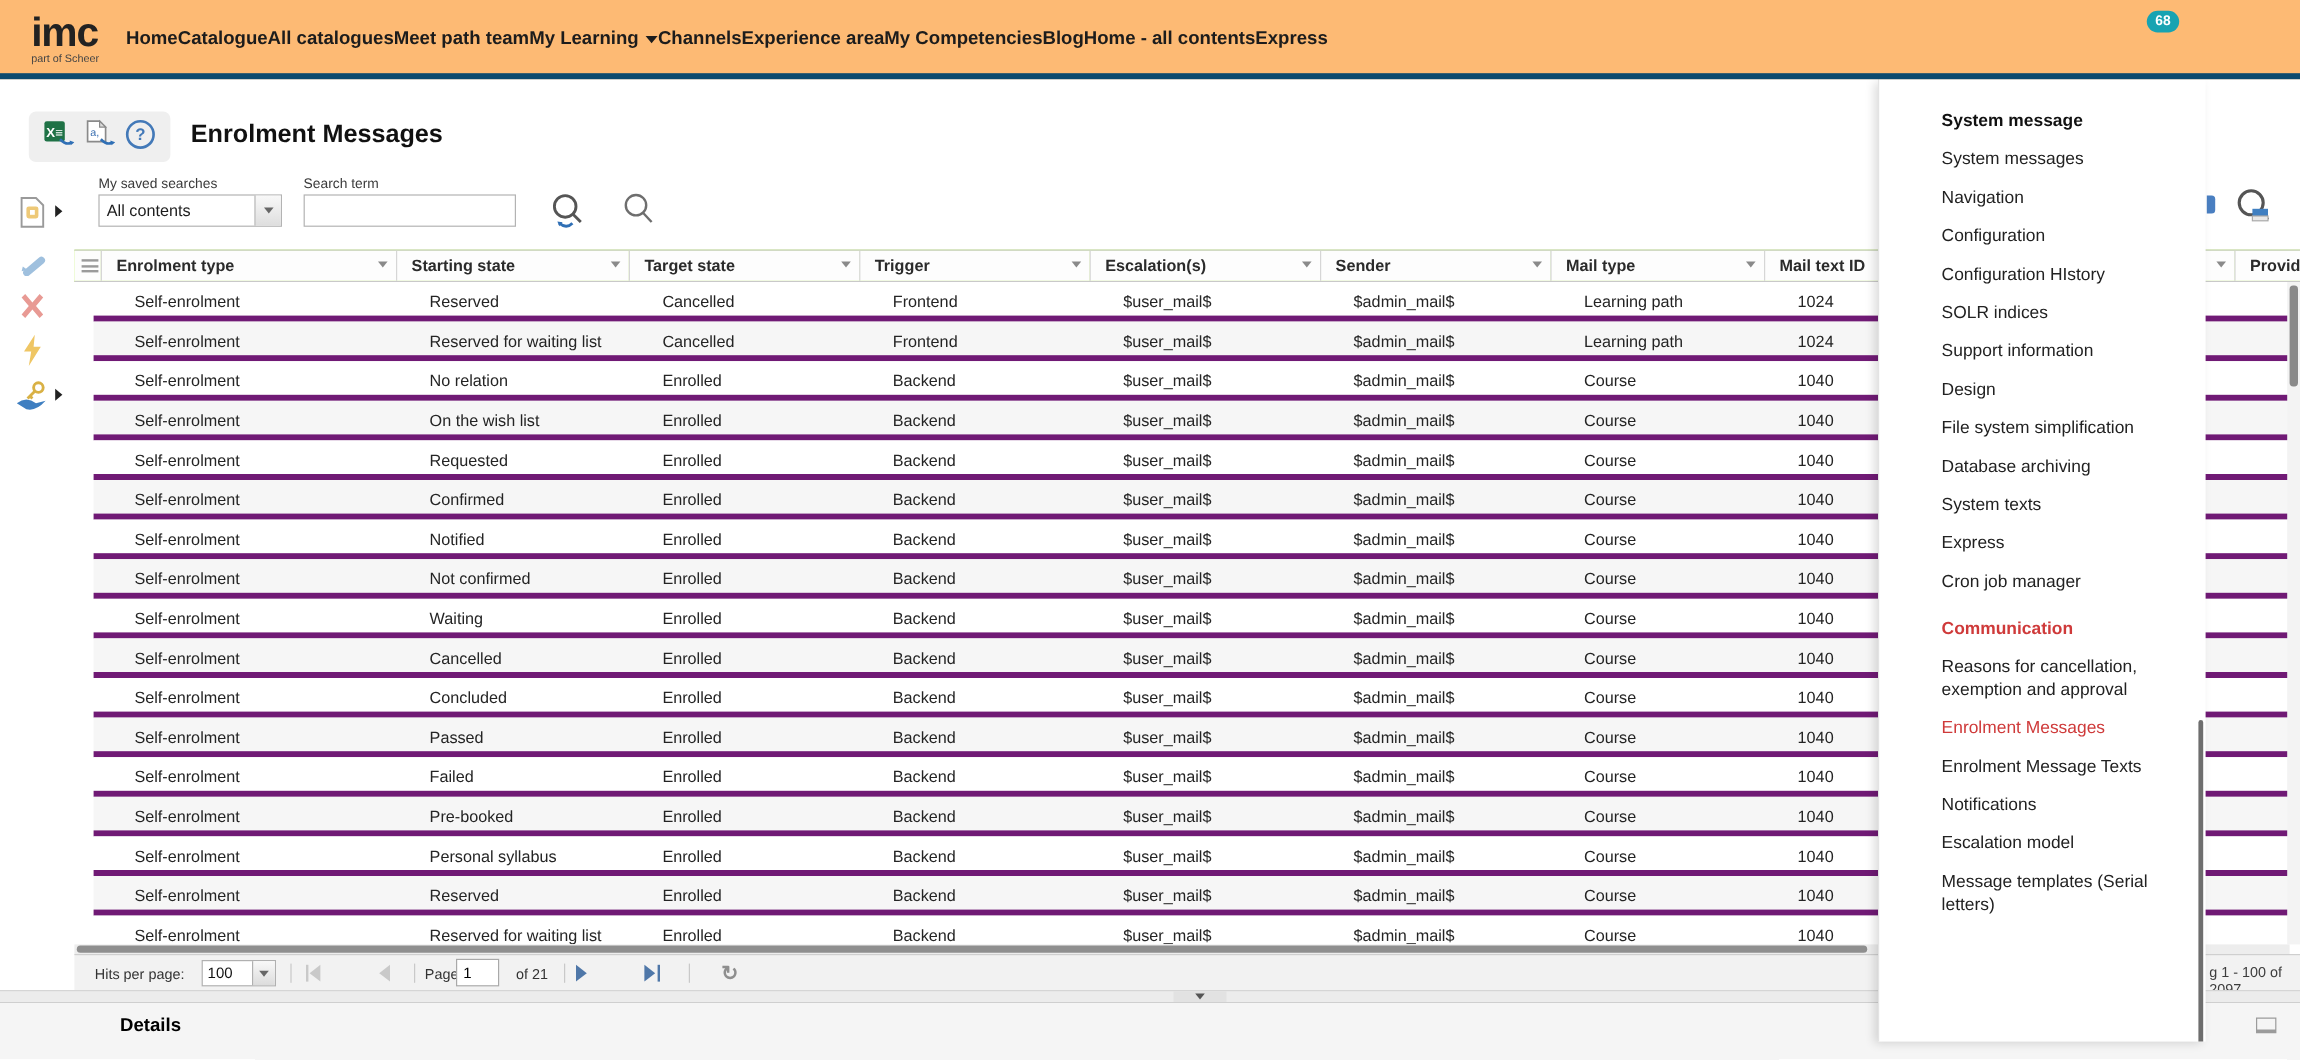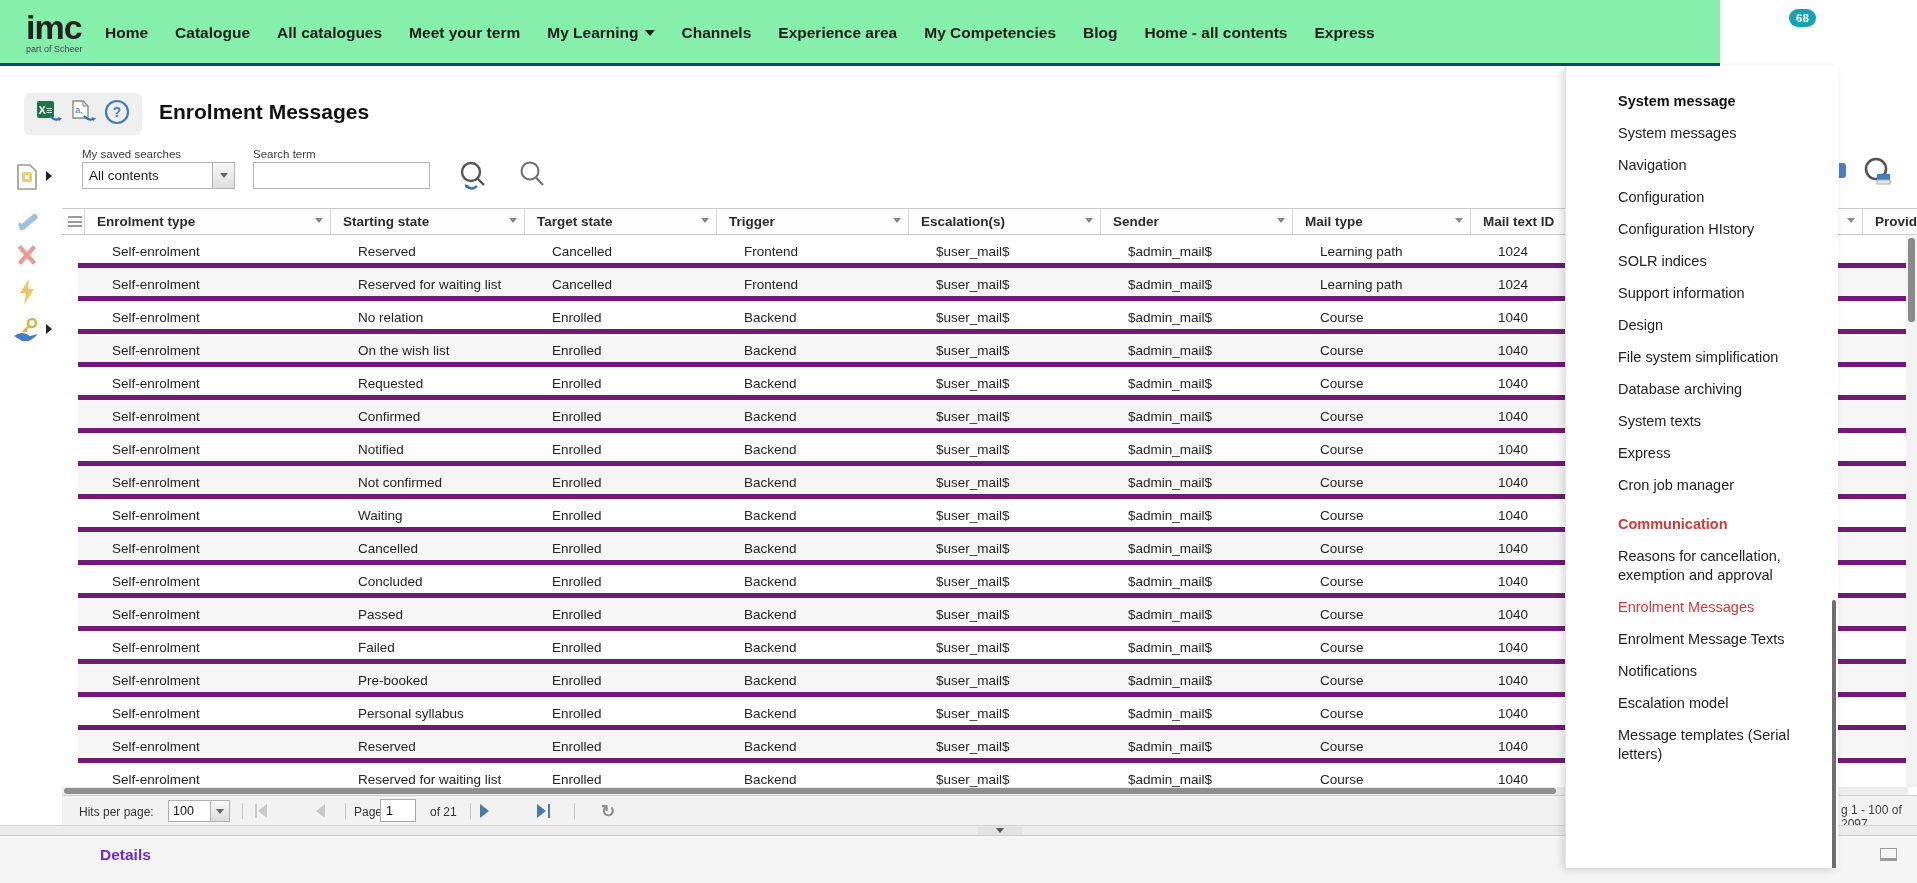--- a/index.html
+++ b/index.html
@@ -1,26 +1,26 @@
 <!DOCTYPE html>
 <html><head>
 <meta charset="utf-8">
 <style>
   * { margin:0; padding:0; box-sizing:border-box; }
   html,body { width:1917px; height:883px; overflow:hidden; background:#fff;
     font-family:"Liberation Sans", sans-serif; }
   .screen { position:relative; width:1917px; height:883px; background:#fff; overflow:hidden; }
 
   
-  .topnav { position:absolute; left:0; top:0; width:1720px; height:66px; background:#86efac;
-    border-bottom:3px solid #0c4a6e; z-index:30; }
+  .topnav { position:absolute; left:0; top:0; width:1917px; height:66px; background:#fdba74;
+    border-bottom:5px solid #0c4a6e; z-index:30; }
   .logo { position:absolute; left:26px; top:10px; line-height:1; cursor:pointer; }
   .logo .imc { font-size:34px; font-weight:700; letter-spacing:-1px; color:#222; }
   .logo .scheer { font-size:9px; color:#444; margin-top:1px; }
-  .nav-items { position:absolute; left:105px; top:0; height:66px; display:flex; align-items:center; gap:27px; }
+  .nav-items { position:absolute; left:105px; top:0; height:66px; display:flex; align-items:center; }
   .nav-item { font-size:15.5px; font-weight:600; color:#1c1c1c; white-space:nowrap; cursor:pointer; display:flex; align-items:center; gap:6px; }
   .caret { width:0; height:0; border-left:5px solid transparent; border-right:5px solid transparent; border-top:6px solid #1c1c1c; display:inline-block; }
   .nav-icons { position:absolute; right:0; top:0; height:66px; }
   .badge { position:absolute; left:1789px; top:9px; min-width:27px; height:18px; border-radius:10px;
     background:#17a3b2; color:#fff; font-size:11.5px; font-weight:700; display:flex; align-items:center; justify-content:center; padding:0 6px; z-index:2; }
 
   
   .export-group { position:absolute; left:24px; top:93px; width:118px; height:42px; background:#efefef; border-radius:6px;
     display:flex; align-items:center; justify-content:space-around; padding:0 8px; z-index:5; }
   .page-title { position:absolute; left:159px; top:100px; font-size:21px; font-weight:700; color:#111; z-index:5; }
@@ -71,21 +71,21 @@
   .arr-bar { position:absolute; top:8px; width:2px; height:14px; }
   .refresh-glyph { position:absolute; left:539px; top:5px; font-size:17px; color:#8f8f8f; font-weight:700; cursor:pointer; }
   .range-text { position:absolute; left:1841px; top:803px; font-size:12px; color:#3d3d3d; z-index:1; }
 
   
   .splitter { position:absolute; left:0; top:825px; width:1917px; height:11px; background:#ececec;
     border-top:1px solid #d5d5d5; border-bottom:1px solid #cfcfcf; z-index:1; }
   .split-handle { position:absolute; left:978px; top:0px; width:44px; height:9px; background:#e2e2e2; display:flex; align-items:center; justify-content:center; cursor:pointer; }
   .split-handle .tri { width:0; height:0; border-left:4px solid transparent; border-right:4px solid transparent; border-top:5px solid #555; }
   .details { position:absolute; left:0; top:836px; width:1917px; height:47px; background:#f5f5f5; z-index:1; }
-  .details-title { position:absolute; left:100px; top:10px; font-size:15.5px; font-weight:700; color:#6d28d9; }
+  .details-title { position:absolute; left:100px; top:10px; font-size:15.5px; font-weight:700; color:#000000; }
   .restore-ic { position:absolute; left:1880px; top:12px; width:17px; height:13px; border:1px solid #9b9b9b; border-bottom:3px solid #9b9b9b; background:#f5f5f5; cursor:pointer; }
 
   
   .admin-panel { position:absolute; left:1565px; top:66px; width:273px; height:802px; background:#fff;
     box-shadow:-3px 2px 8px rgba(0,0,0,.14); border-left:1px solid #e3e3e3; z-index:20; overflow:hidden; }
   .panel-inner { padding:26px 38px 20px 52px; }
   .p-header { font-size:14.5px; font-weight:700; color:#111; line-height:19px; margin:20px 0 13px 0; }
   .p-header:first-child { margin-top:0; }
   .p-header.red { color:#cf3a3a; }
   .p-item { font-size:14.5px; color:#222; line-height:19px; margin-bottom:13px; cursor:pointer; }
@@ -102,21 +102,21 @@
 
   <header class="topnav">
     <div class="logo">
       <div class="imc">imc</div>
       <div class="scheer"><span>part of Scheer</span></div>
     </div>
     <div class="nav-items">
         <div class="nav-item">Home</div>
         <div class="nav-item">Catalogue</div>
         <div class="nav-item">All catalogues</div>
-        <div class="nav-item">Meet your term</div>
+        <div class="nav-item">Meet path team</div>
         <div class="nav-item">My Learning<span class="caret"></span></div>
         <div class="nav-item">Channels</div>
         <div class="nav-item">Experience area</div>
         <div class="nav-item">My Competencies</div>
         <div class="nav-item">Blog</div>
         <div class="nav-item">Home - all contents</div>
         <div class="nav-item">Express</div>
       </div>
     <div class="nav-icons">
       

